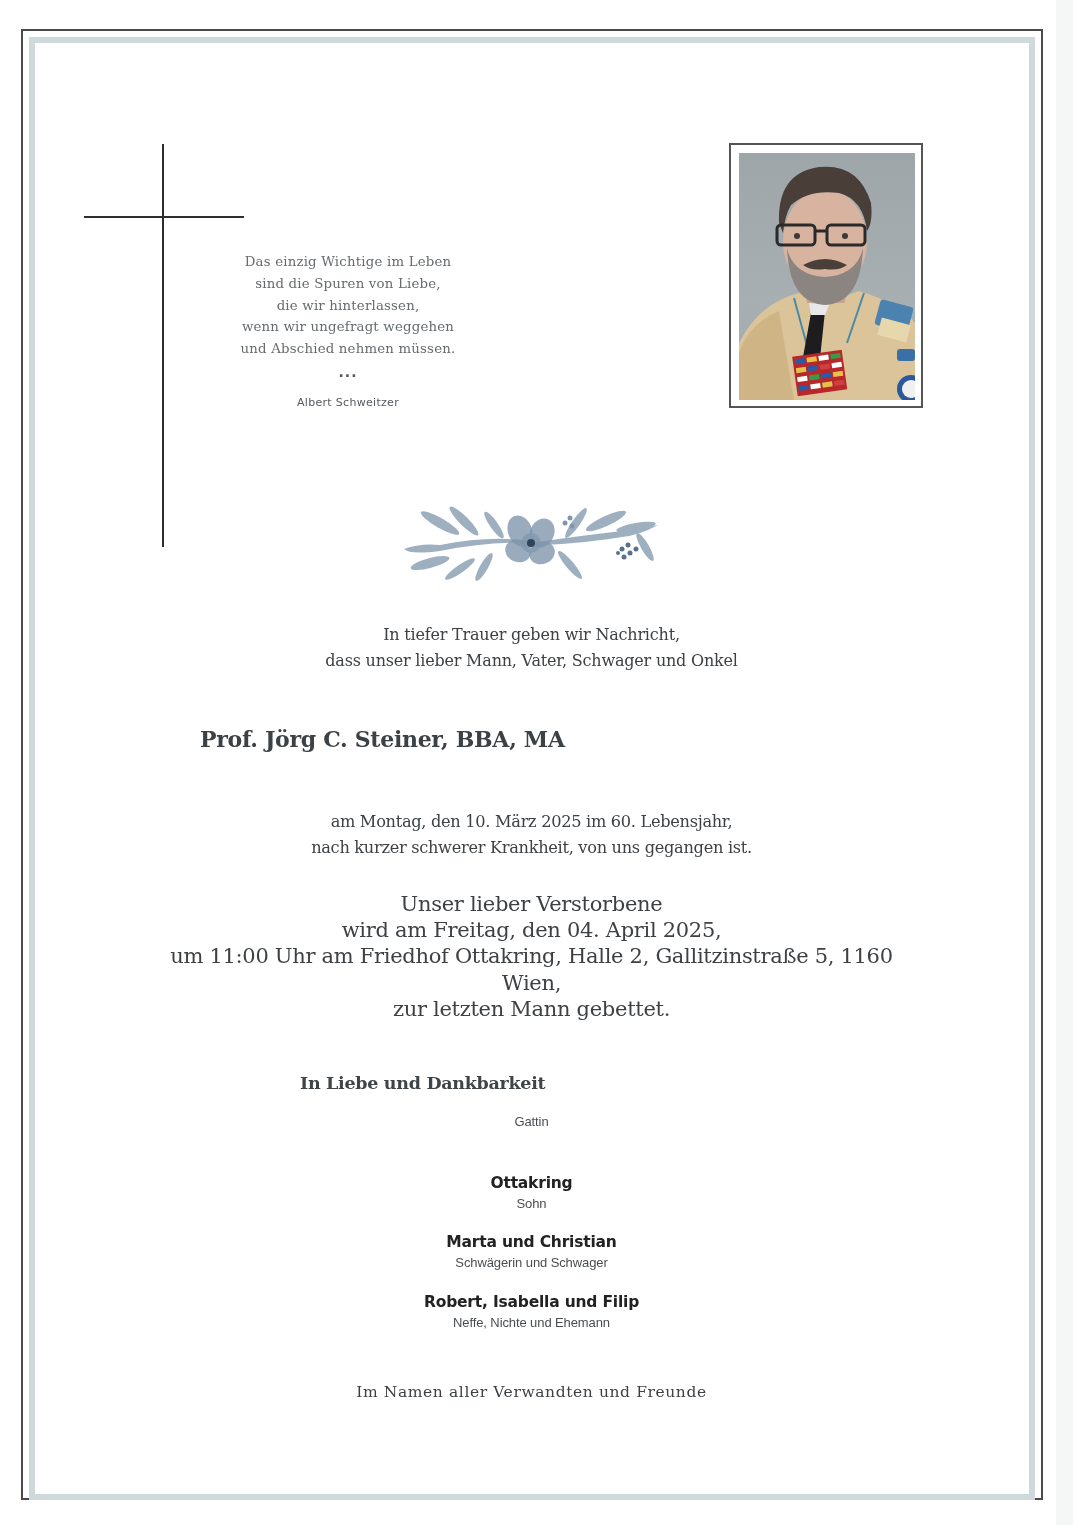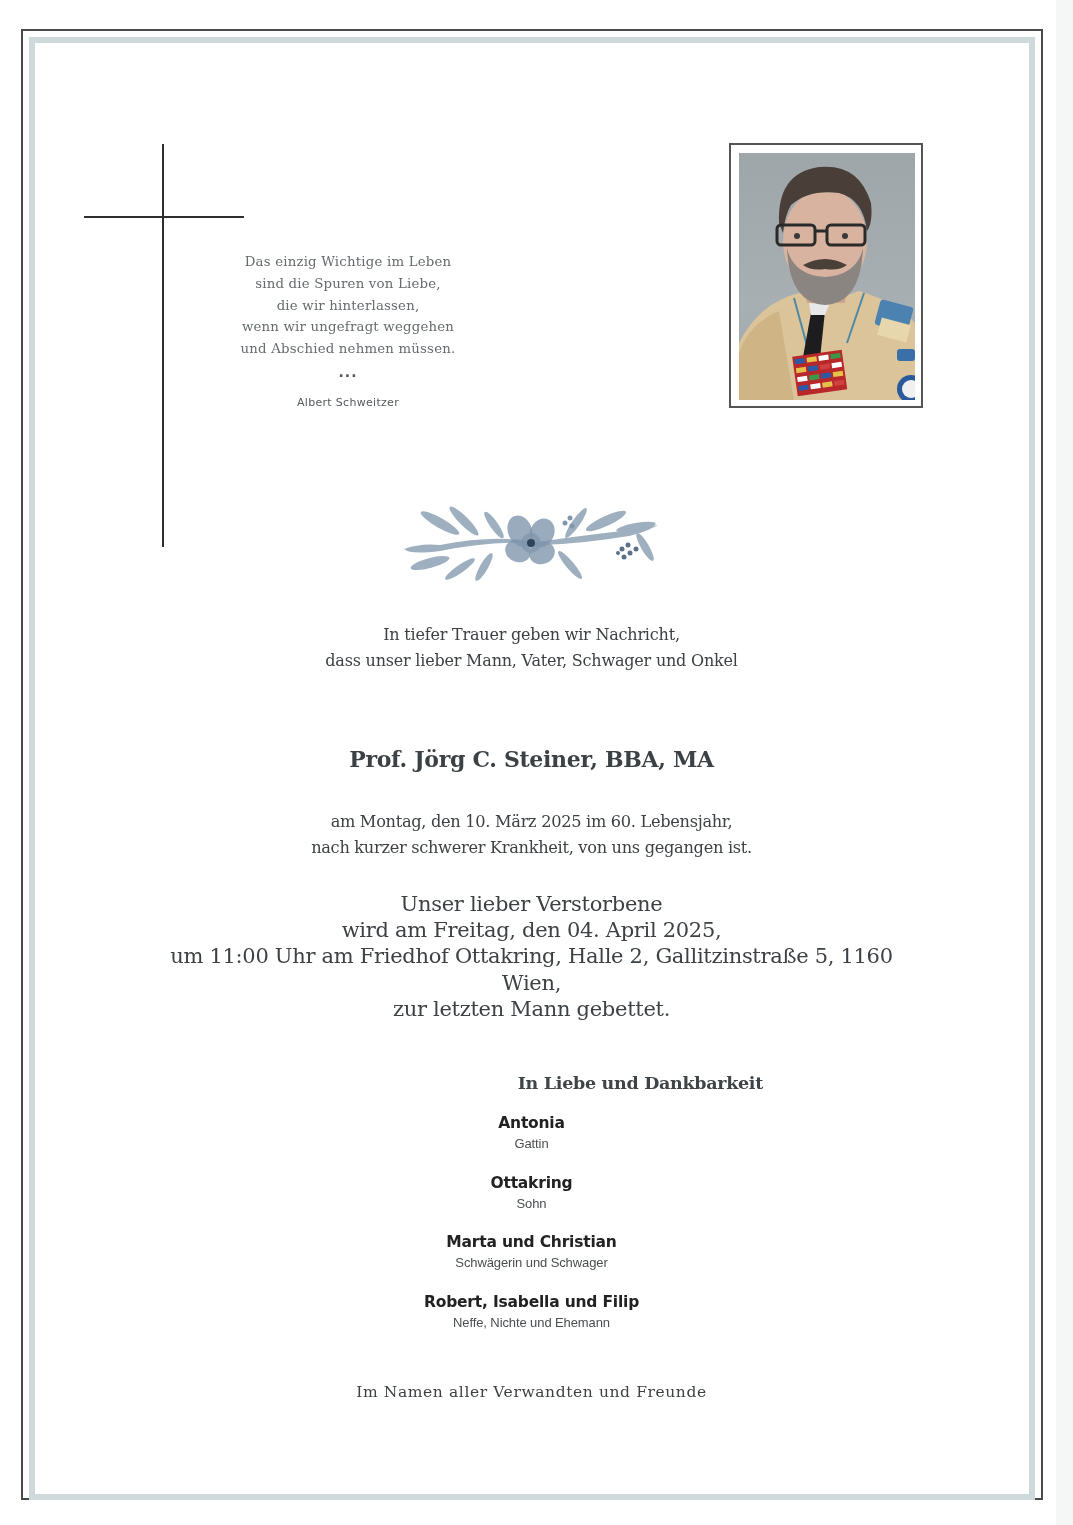--- a/index.html
+++ b/index.html
@@ -41,37 +41,36 @@
   }
 
   .floral { position:absolute; left:400px; top:503px; width:262px; height:80px; }
 
   .intro {
     position:absolute; left:200px; top:622px; width:663px; text-align:center;
     font-family:"DejaVu Serif", serif; font-size:16px; line-height:26px; color:#3d4144;
     letter-spacing:-0.2px;
   }
   .name {
-    position:absolute; left:200px; top:726px; width:663px; text-align:center;
+    position:absolute; left:200px; top:726px; width:663px; text-align:left;
     font-family:"DejaVu Serif", serif; font-size:22px; font-weight:bold; color:#3c4145;
     letter-spacing:-0.3px;
-    margin-top:20px;
   }
   .death {
     position:absolute; left:150px; top:809px; width:763px; text-align:center;
     font-family:"DejaVu Serif", serif; font-size:16.2px; line-height:26px; color:#3d4144;
     letter-spacing:-0.3px;
   }
   .funeral {
     position:absolute; left:150px; top:891px; width:763px; text-align:center;
     font-family:"DejaVu Serif", serif; font-size:21px; line-height:26.2px; color:#3d4144;
     letter-spacing:-0.3px;
   }
   .thanks-heading {
-    position:absolute; left:300px; top:1073px; width:463px; text-align:right;
+    position:absolute; left:300px; top:1073px; width:463px; text-align:left;
     font-family:"DejaVu Serif", serif; font-size:17.5px; font-weight:bold; color:#3f4448;
     letter-spacing:-0.3px;
   }
   .mourners { position:absolute; left:300px; top:1112px; width:463px; text-align:center; }
   .mourner { height:59.5px; }
   .mourner-name {
     font-family:"DejaVu Sans", sans-serif; font-size:15.5px; font-weight:bold; color:#222;
     line-height:22px; letter-spacing:-0.2px;
   }
   .mourner-rel {
@@ -218,21 +217,20 @@
   <div>Unser lieber Verstorbene</div>
   <div>wird am Freitag, den 04. April 2025,</div>
   <div>um 11:00 Uhr am Friedhof Ottakring, Halle 2, Gallitzinstraße 5, 1160 Wien,</div>
   <div>zur letzten Mann gebettet.</div>
 </div>
 
 <div class="thanks-heading">In Liebe und Dankbarkeit</div>
 
 <div class="mourners">
   <div class="mourner">
-    <div class="mourner-name">Antonia</div>
     <div class="mourner-rel">Gattin</div>
   </div>
   <div class="mourner">
     <div class="mourner-name">Ottakring</div>
     <div class="mourner-rel">Sohn</div>
   </div>
   <div class="mourner">
     <div class="mourner-name">Marta und Christian</div>
     <div class="mourner-rel">Schwägerin und Schwager</div>
   </div>

